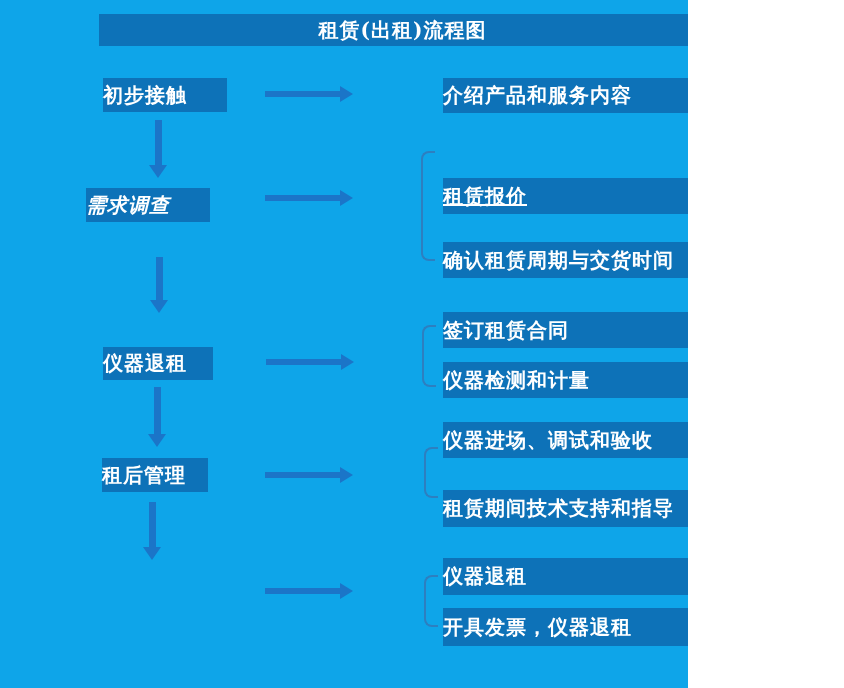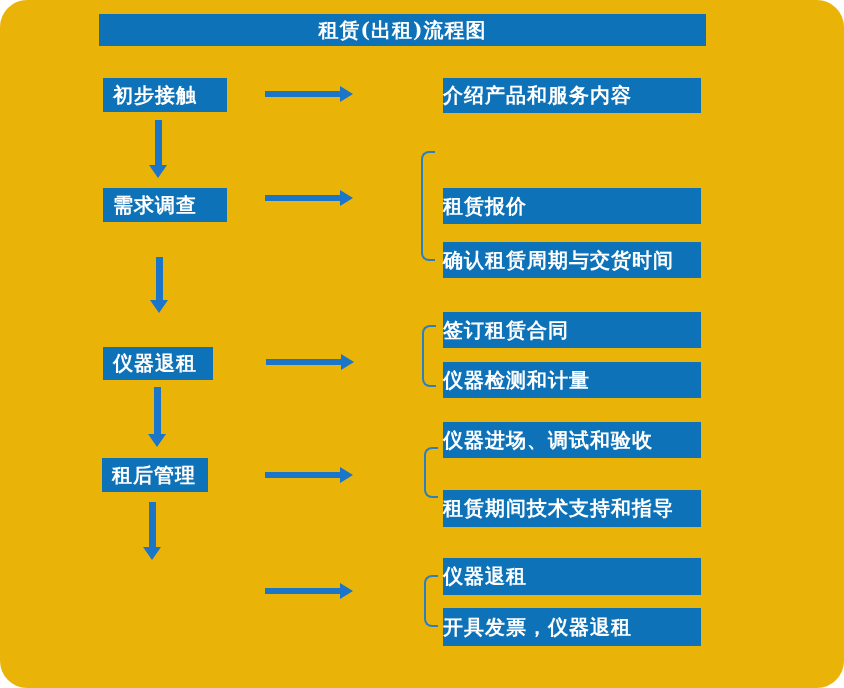--- a/index.html
+++ b/index.html
@@ -1,38 +1,37 @@
 <!DOCTYPE html>
 <html><head>
 <meta charset="utf-8">
 <style>
   html,body{margin:0;padding:0;background:#ffffff;}
   .canvas{
     position:relative;
-    width:844px;height:688px;
-    background:#eab308;
+    width:688px;height:688px;
+    background:#0ea5e9;
     font-family:"DejaVu Serif","Liberation Serif",serif;
     overflow:hidden;
-    border-radius:27px;
   }
   .title-bar{
     position:absolute;left:99px;top:14px;width:607px;height:32px;
     background:#0d72b8;color:#ffffff;
     font-size:20px;font-weight:bold;letter-spacing:1px;
     text-align:center;line-height:32px;
   }
   .box{
     position:absolute;
     background:#0d72b8;color:#ffffff;
     font-size:20px;font-weight:bold;letter-spacing:1px;
     display:flex;align-items:center;
     box-sizing:border-box;
     white-space:nowrap;
   }
-  .step{padding-left:10px;}
+  .step{padding-left:0;}
   .detail{left:443px;width:258px;}
   
   .h-arrow{
     position:absolute;height:16px;display:flex;align-items:center;
   }
   .h-stem{width:75px;height:6px;background:#1b75c8;}
   .h-head{
     width:0;height:0;
     border-top:8px solid transparent;
     border-bottom:8px solid transparent;
@@ -58,21 +57,21 @@
   }
 </style>
 </head>
 <body>
 
 <div class="canvas">
 
   <div class="title-bar">租赁(出租)流程图</div>
 
   <div class="box step" style="left:103px;top:78px;width:124px;height:34px;">初步接触</div>
-  <div class="box step" style="left:103px;top:188px;width:124px;height:34px;">需求调查</div>
+  <div class="box step" style="left:86px;top:188px;width:124px;height:34px;font-style:italic;">需求调查</div>
   <div class="box step" style="left:103px;top:347px;width:110px;height:33px;">仪器退租</div>
   <div class="box step" style="left:102px;top:458px;width:106px;height:34px;">租后管理</div>
 
   <div class="v-arrow" style="left:149px;top:120px;">
     <div class="v-stem" style="height:45px;"></div>
     <div class="v-head"></div>
   </div>
   <div class="v-arrow" style="left:150px;top:257px;">
     <div class="v-stem" style="height:43px;"></div>
     <div class="v-head"></div>
@@ -107,21 +106,21 @@
     <div class="h-head"></div>
   </div>
 
   <div class="bracket" style="left:421px;top:151px;height:110px;"></div>
   <div class="bracket" style="left:422px;top:325px;height:62px;"></div>
   <div class="bracket" style="left:424px;top:447px;height:51px;"></div>
   <div class="bracket" style="left:424px;top:575px;height:52px;"></div>
 
   <div class="box detail" style="top:78px;height:35px;">介绍产品和服务内容</div>
 
-  <div class="box detail" style="top:188px;height:36px;">租赁报价</div>
+  <div class="box detail" style="top:178px;height:36px;text-decoration:underline;">租赁报价</div>
   <div class="box detail" style="top:242px;height:36px;">确认租赁周期与交货时间</div>
 
   <div class="box detail" style="top:312px;height:36px;">签订租赁合同</div>
   <div class="box detail" style="top:362px;height:36px;">仪器检测和计量</div>
 
   <div class="box detail" style="top:422px;height:36px;">仪器进场、调试和验收</div>
   <div class="box detail" style="top:490px;height:37px;font-family:Liberation Mono, monospace;">租赁期间技术支持和指导</div>
 
   <div class="box detail" style="top:558px;height:37px;">仪器退租</div>
   <div class="box detail" style="top:608px;height:38px;">开具发票，仪器退租</div>

